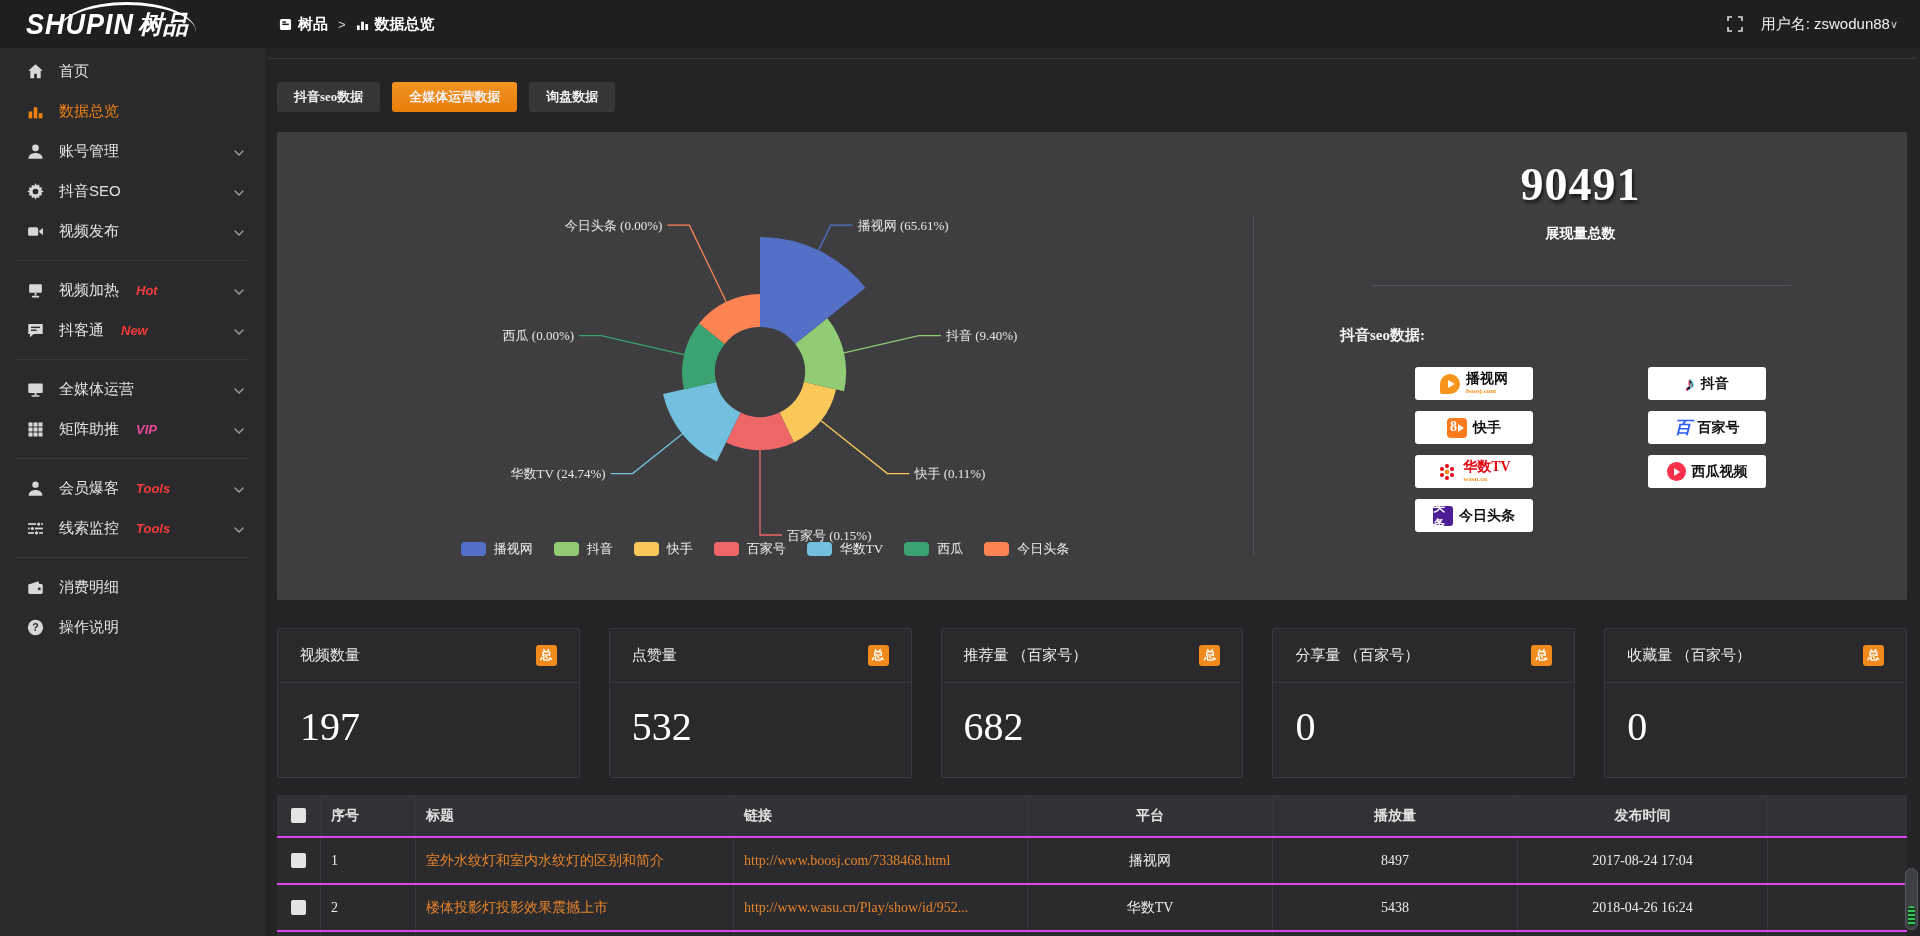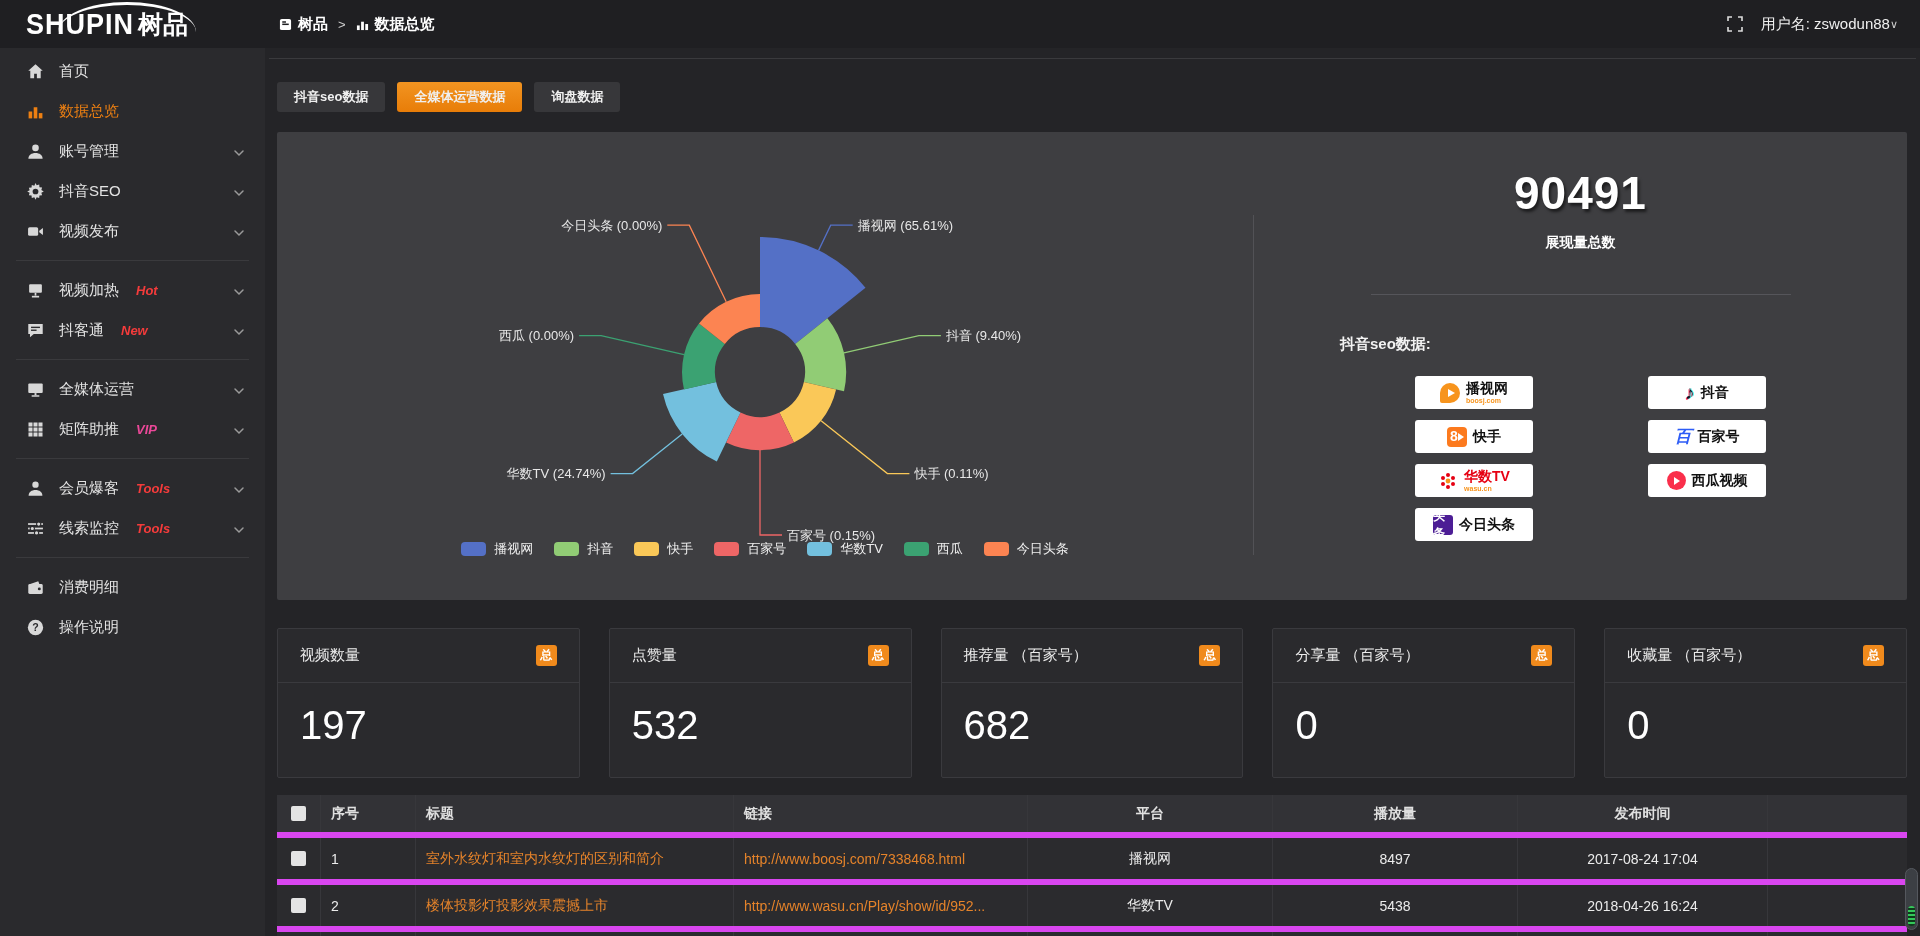--- a/index.html
+++ b/index.html
@@ -3,21 +3,21 @@
 <meta charset="utf-8">
 <style>
   * { margin:0; padding:0; box-sizing:border-box; }
   html,body { width:1920px; height:936px; overflow:hidden; background:#242427;
     font-family:"Liberation Sans","DejaVu Sans",sans-serif; }
 
   
   .topbar { position:absolute; left:0; top:0; width:1920px; height:48px;
     background:#1f1f22; display:flex; align-items:center; z-index:5; }
   .logo-wrap { width:265px; height:48px; position:relative; display:flex;
-    align-items:center; padding-left:26px; }
+    align-items:center; padding-left:26px;font-style:italic; }
   .logo-arc { position:absolute; left:58px; top:2px; width:138px; height:30px;
     border-top:3px solid #fff; border-radius:50% 50% 0 0 / 100% 100% 0 0; }
   .logo-en { color:#fff; font-size:27px; font-weight:900; letter-spacing:1px;
     transform:scaleY(1.08); }
   .logo-cn { color:#fff; font-size:25px; font-weight:800; margin-left:4px; }
   .crumbs { display:flex; align-items:center; gap:10px; color:#fff;
     font-size:15px; font-weight:700; margin-left:14px; }
   .crumb { display:flex; align-items:center; gap:6px; cursor:pointer; }
   .crumb-sep { color:#cfcfcf; font-size:13px; font-weight:400; }
   .topbar-right { margin-left:auto; display:flex; align-items:center; gap:18px;
@@ -33,21 +33,21 @@
     padding:0 20px 0 27px; color:#e3e3e3; font-size:15px; cursor:pointer; }
   .side-item .s-icon { width:17px; height:17px; color:#d8d8d8; flex:none; display:flex; }
   .side-item.active { color:#ee8012; }
   .side-item.active .s-icon { color:#ee8012; }
   .side-badge { font-style:italic; font-weight:700; font-size:13px; margin-left:2px; }
   .side-chev { margin-left:auto; color:#9a9a9a; width:12px; height:12px; }
   .side-div { height:1px; background:#3a3a3d; margin:9px 16px; }
 
   
   .content { position:absolute; left:265px; top:48px; right:0; bottom:0;
-    background:#242427; padding:34px 13px 0 12px; }
+    background:#242427; padding:34px 13px 0 12px;font-family:Liberation Serif, serif; }
   .content::before { content:""; position:absolute; left:4px; right:4px; top:10px;
     height:1px; background:#3a3a3d; }
   .tabs { display:flex; gap:12px; }
   .tab { height:30px; padding:0 17px; display:flex; align-items:center;
     background:#37373a; color:#f0f0f0; font-size:13px; font-weight:700;
     border-radius:3px; cursor:pointer; }
   .tab.active { background:linear-gradient(#f29421,#e87d08); }
 
   
   .panel { position:relative; margin-top:20px; height:468px; background:#3e3e41;
@@ -55,21 +55,21 @@
   .chart-region { position:absolute; left:0; top:0; bottom:0; width:976px; }
   .chart-svg { position:absolute; left:0; top:0; }
   .legend { position:absolute; left:0; top:408px; width:100%; display:flex;
     justify-content:center; gap:21px; }
   .legend-item { display:flex; align-items:center; gap:8px; cursor:pointer; }
   .legend-swatch { width:25px; height:14px; border-radius:4px; }
   .legend-label { color:#efefef; font-size:13px; }
   .divider-v { position:absolute; left:976px; top:83px; height:340px; width:1px;
     background:#525256; }
   .stats-region { position:absolute; left:977px; top:0; right:0; bottom:0;
-    padding-top:26px;margin-top:8px; }
+    padding-top:26px; }
   .big-number { text-align:center; color:#fff; font-size:46px; font-weight:800;
     letter-spacing:1px; text-shadow:2px 3px 3px rgba(0,0,0,.55); }
   .big-label { text-align:center; color:#fff; font-size:14px; font-weight:700;
     margin-top:14px; }
   .divider-h { width:420px; height:1px; background:#55555a; margin:42px auto 0; }
   .platforms-title { color:#f2f2f2; font-size:15px; font-weight:700;
     margin:40px 0 0 86px; }
   .platform-grid { display:flex; margin:22px 0 0 161px; gap:115px; }
   .platform-col { display:flex; flex-direction:column; gap:11px; }
   .pbadge { width:118px; height:33px; background:#fff; border-radius:3px;
@@ -106,21 +106,21 @@
     border-bottom:1px solid #3a3a3e; }
   .card-title { color:#ececec; font-size:15px; }
   .badge-total { margin-left:auto; width:21px; height:21px; border-radius:3px;
     background:#f08a1c; color:#fff; font-size:12px; font-weight:700;
     display:flex; align-items:center; justify-content:center; }
   .card-value { color:#fff; font-size:40px; font-weight:500; padding:20px 0 0 22px; }
 
   
   .table { margin-top:17px; }
   .trow { display:grid; grid-template-columns:44px 95px 318px 294px 245px 245px 250px 1fr;
-    background:#2b2b2e; border-bottom:6px solid #d946ef; align-items:center; }
+    background:#2b2b2e; border-bottom:2px solid #d946ef; align-items:center; }
   .trow.thead { background:#323236; height:43px; }
   .trow.tbody { height:47px; }
   .tcell { padding:0 10px; font-size:14px; color:#ececec; height:100%;
     display:flex; align-items:center; border-right:1px solid #37373b; overflow:hidden; }
   .tcell:last-child { border-right:none; }
   .tcell.center { justify-content:center; }
   .tcell.orange { color:#e5832a; cursor:pointer; white-space:nowrap;text-align:center; }
   .thead .tcell { font-weight:700; color:#e0e0e0; }
   .checkbox { width:15px; height:15px; background:#e4e4e4; border-radius:2px;
     margin:0 auto; cursor:pointer; }

